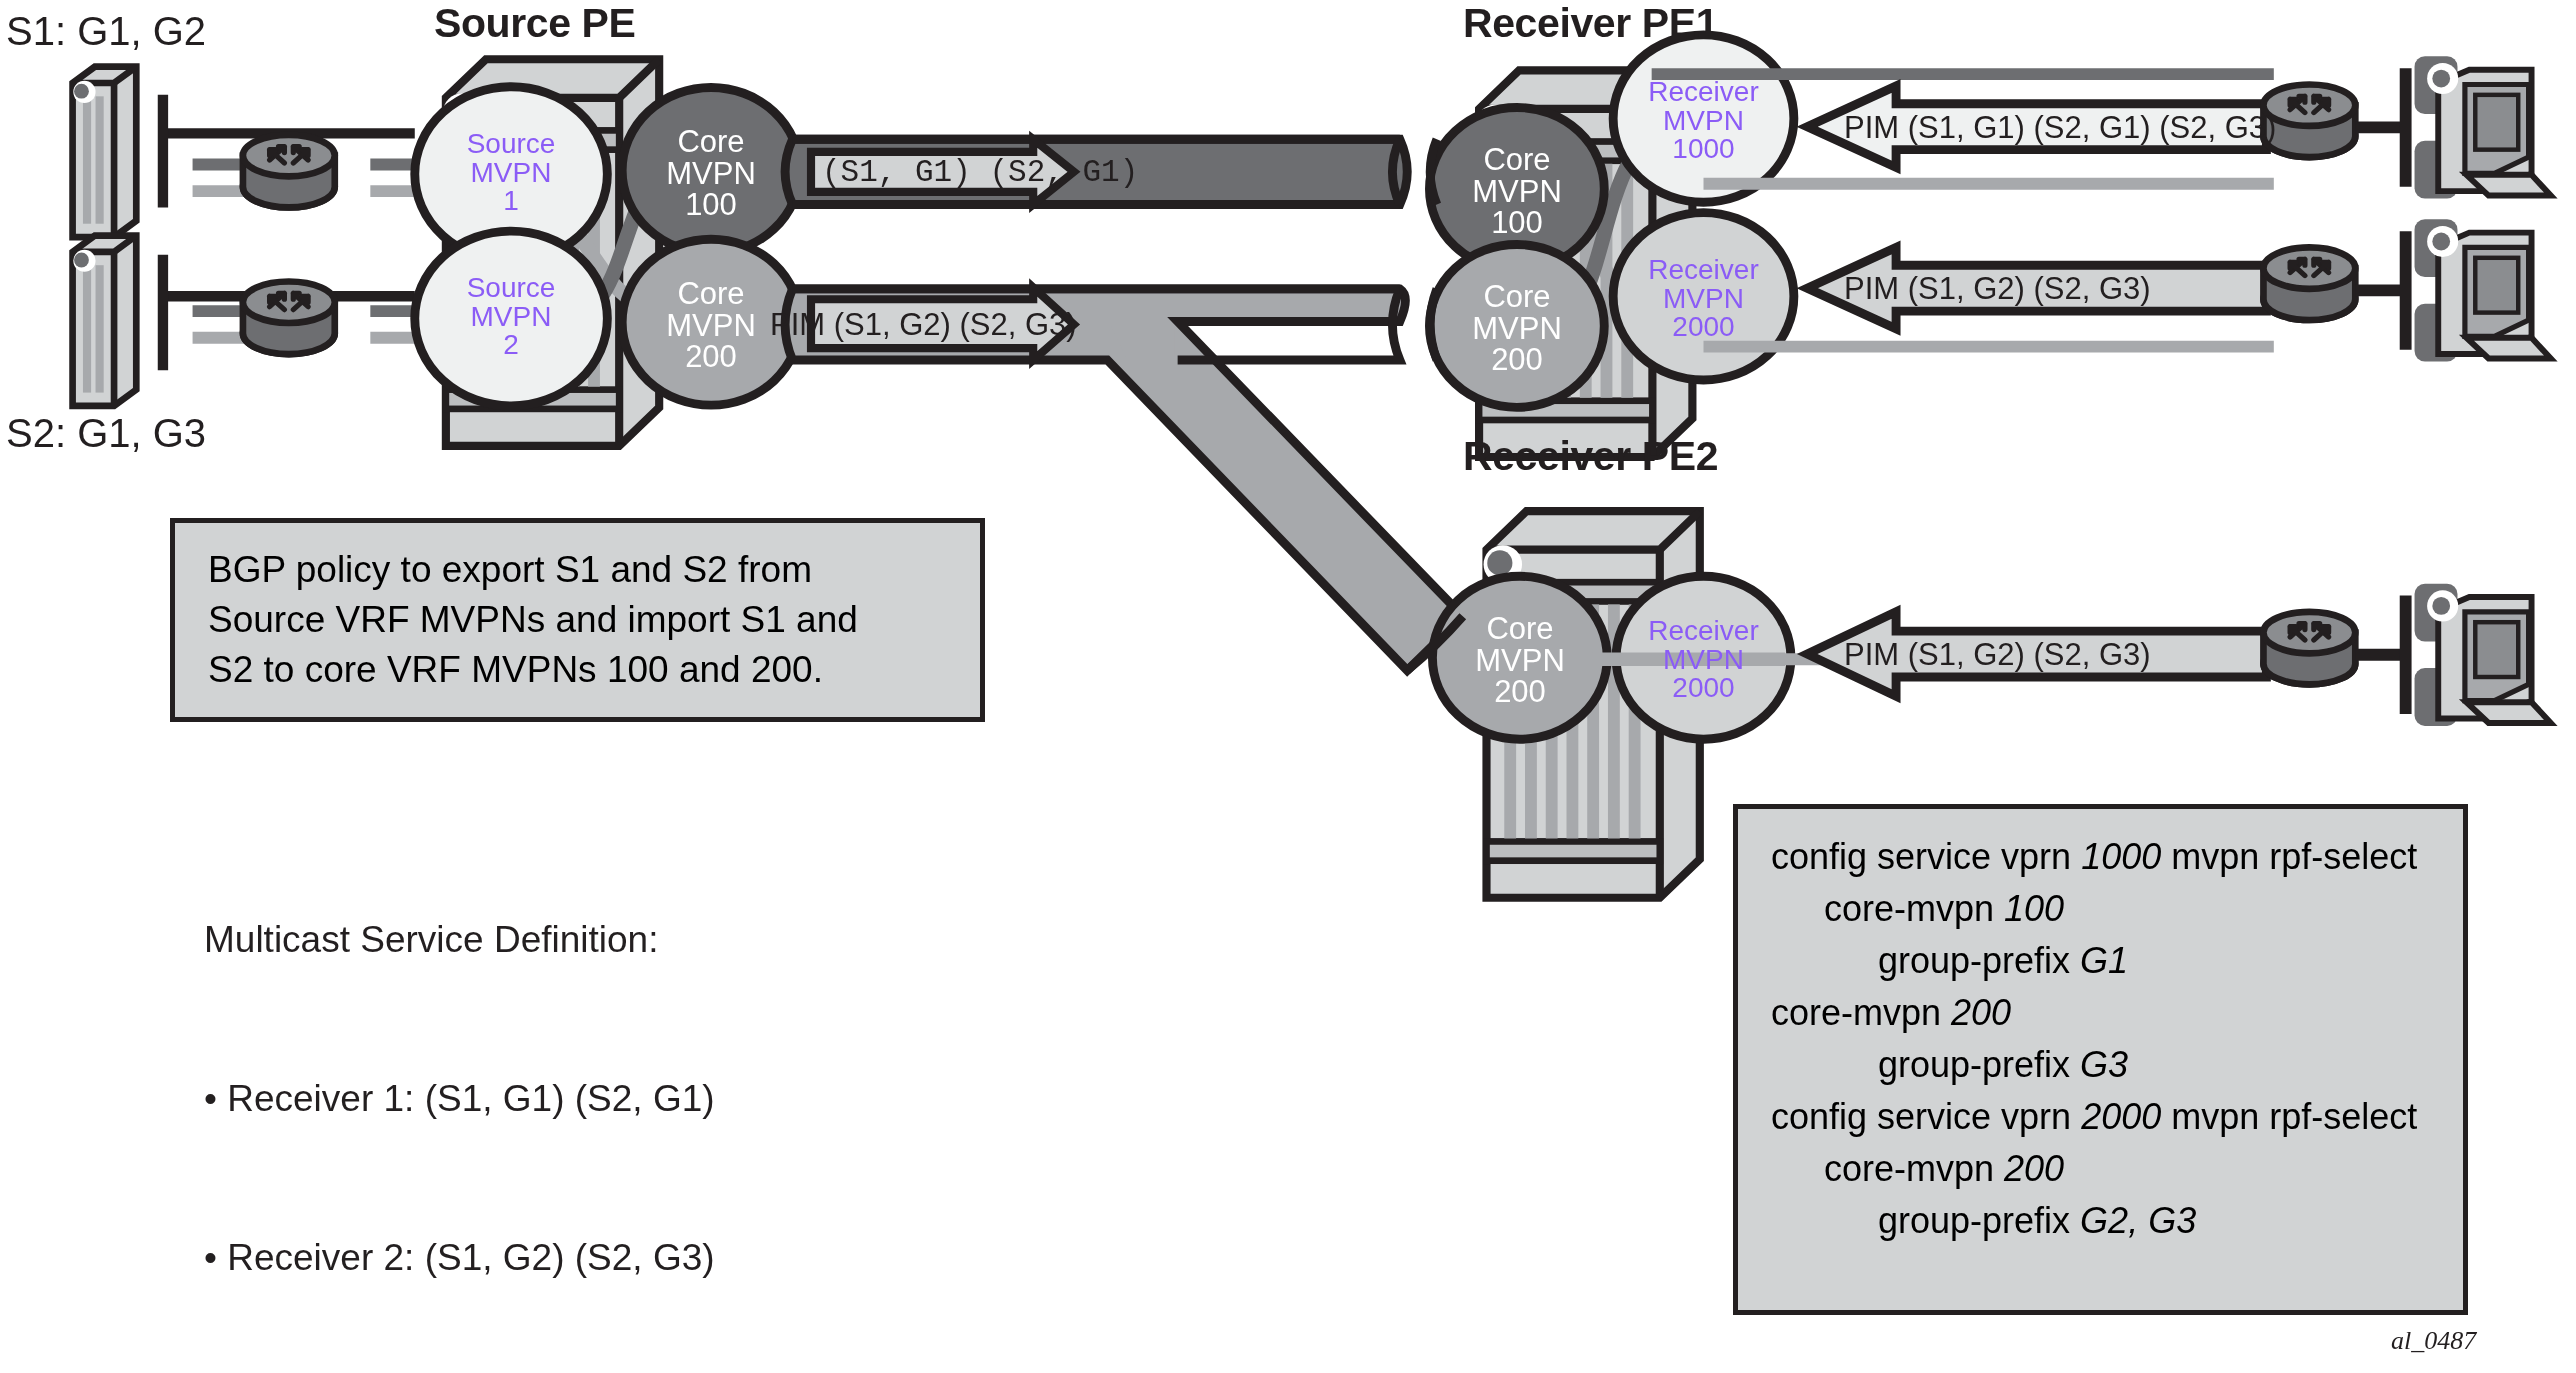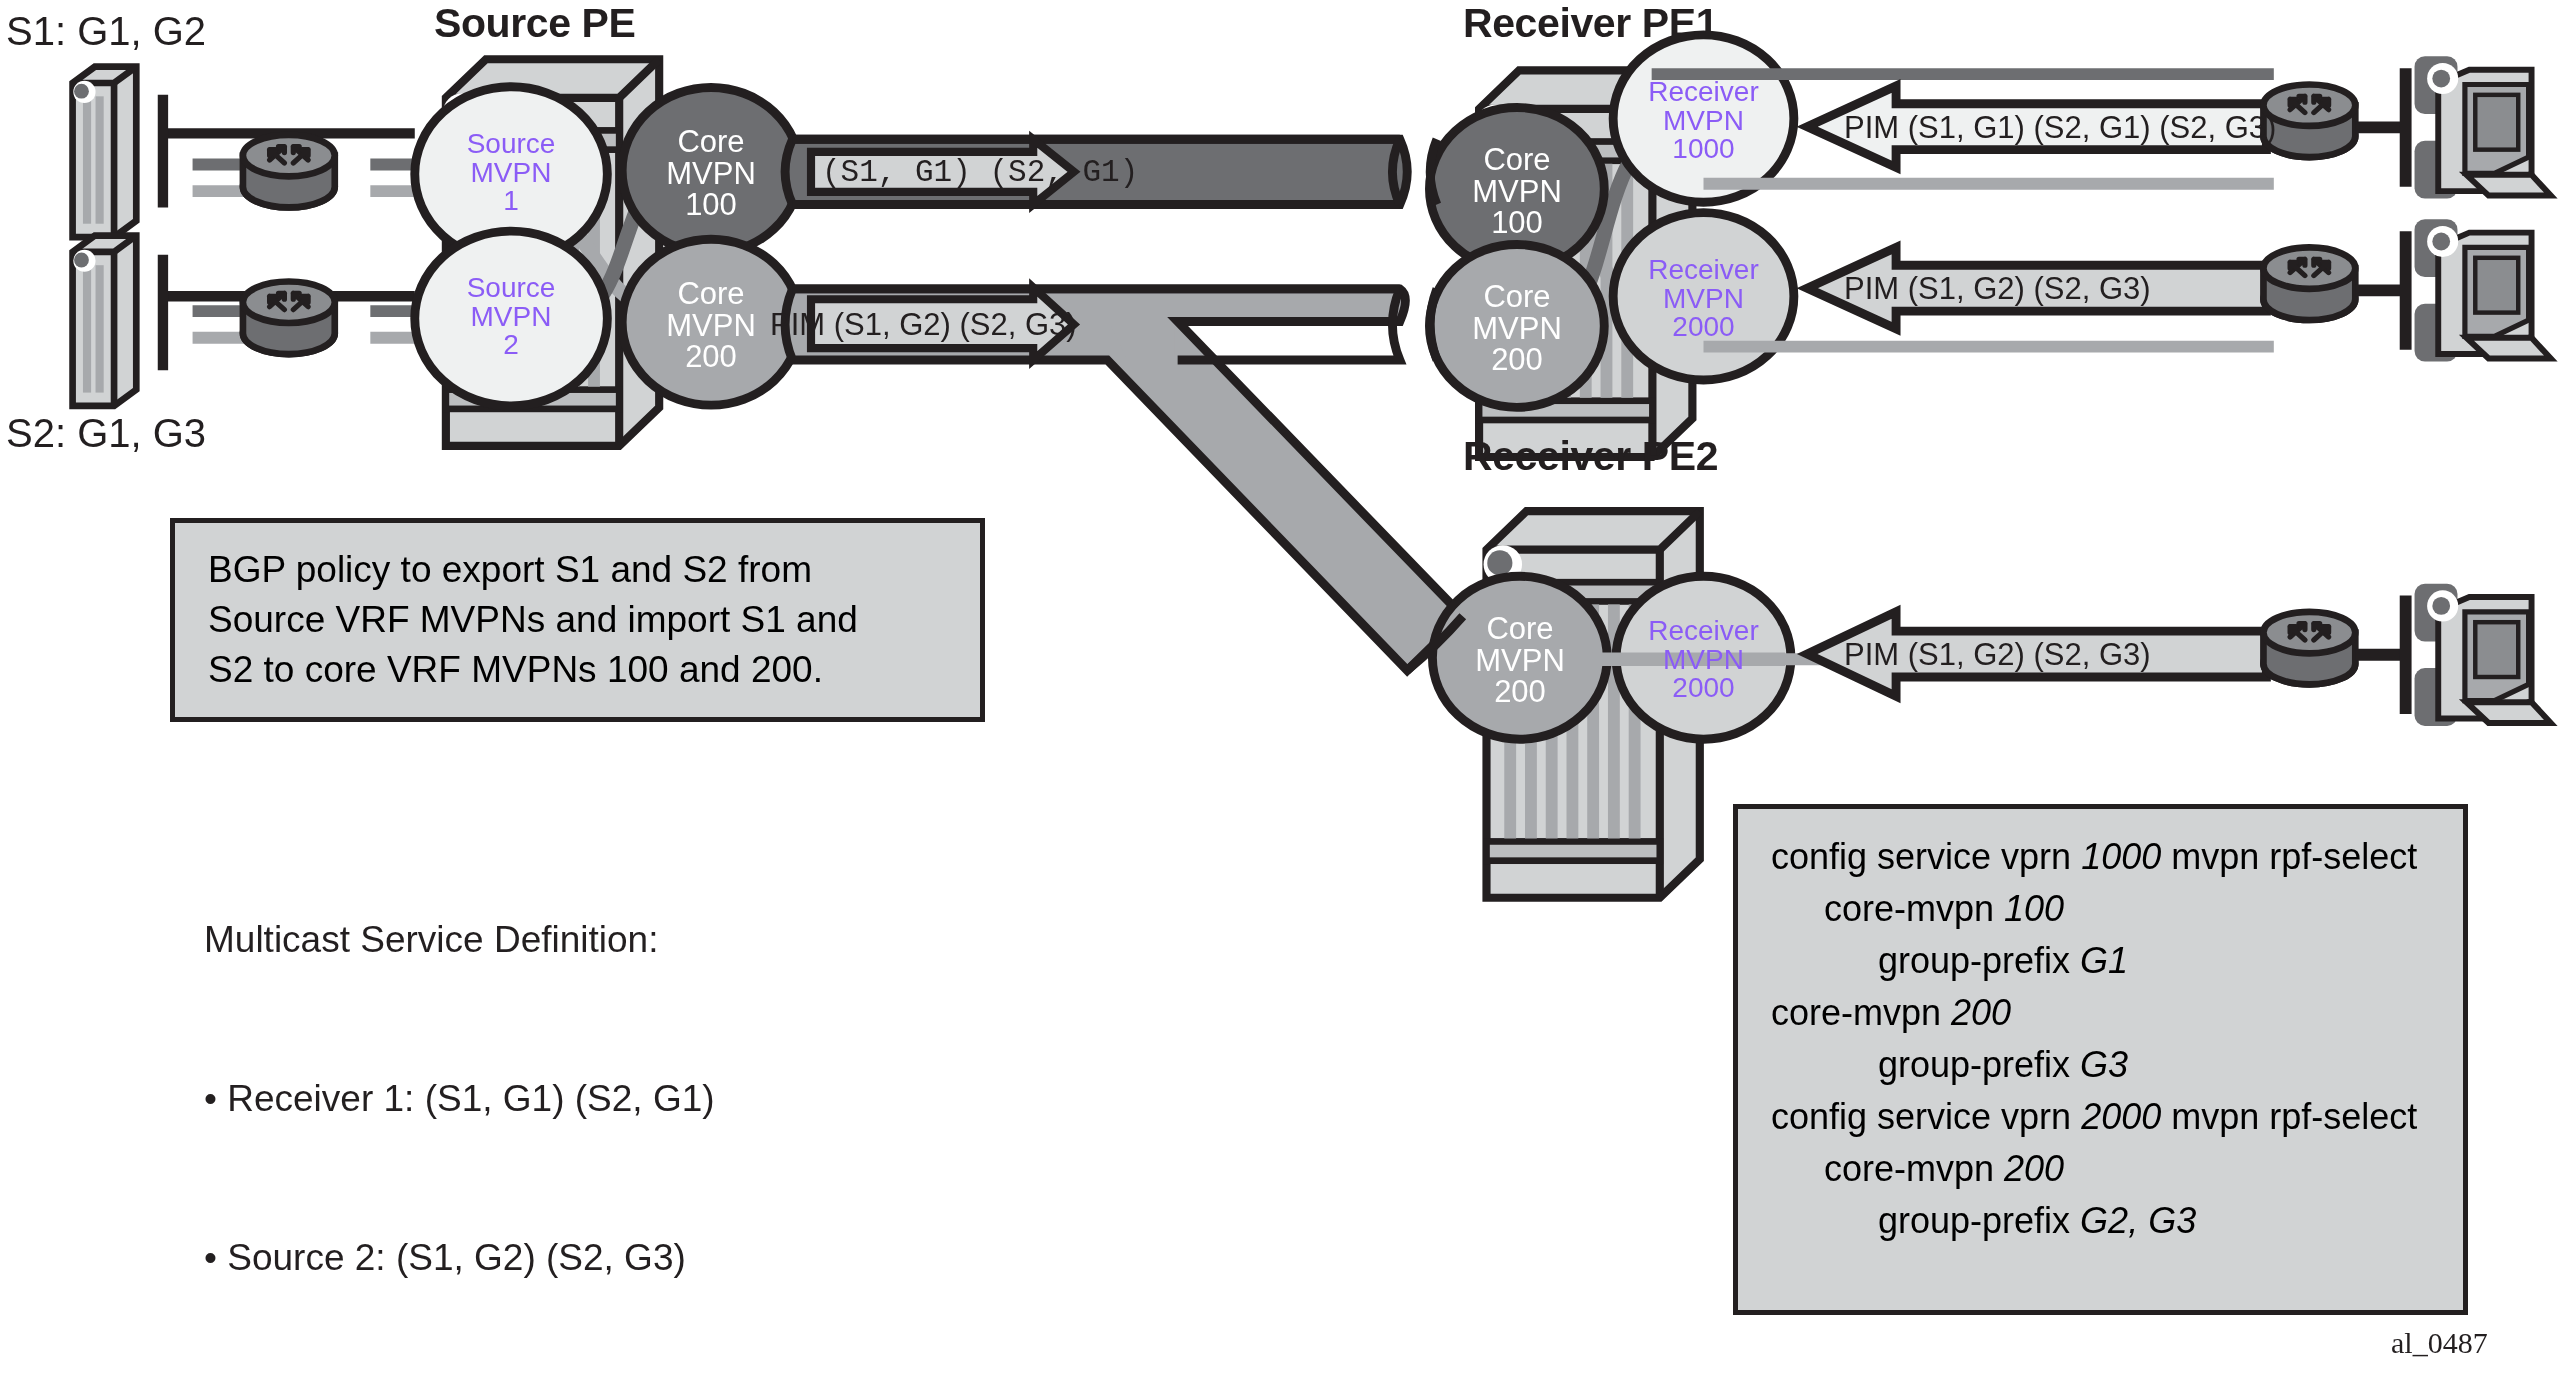--- a/index.html
+++ b/index.html
@@ -9,21 +9,21 @@
   .svgroot{position:absolute;left:0;top:0;width:2576px;height:1374px;}
 
   
   .lbl{position:absolute;color:#231f20;white-space:pre;}
   .hdr{font-size:41px;font-weight:bold;letter-spacing:-0.4px;}
   .srclbl{font-size:40px;}
   .boxtxt{font-size:37px;line-height:50px;}
   .listtxt{font-size:37px;line-height:53px;}
   .cfgtxt{font-size:36px;line-height:52px;}
   .cfgtxt i{font-style:italic;}
-  .figid{font-size:30px;font-family:"Liberation Serif",serif;}
+  .figid{font-size:26px;font-style:italic;font-family:"Liberation Serif",serif;}
 
   .panel{position:absolute;background:#d1d3d4;border:5.2px solid #231f20;box-sizing:border-box;}
   .panel .inner{position:absolute;left:33px;top:22px;right:15px;}
 
   
   .elabel{position:absolute;text-align:center;line-height:1.02;pointer-events:none;}
   .elabel.dark{color:#ffffff;}
   .elabel.light{color:#8b5cf6;}
   .e-src{font-size:28px;}
   .e-core{font-size:31px;}
@@ -316,21 +316,21 @@
     <div class="inner boxtxt">
       <div>BGP policy to export S1 and S2 from</div>
       <div>Source VRF MVPNs and import S1 and</div>
       <div>S2 to core VRF MVPNs 100 and 200.</div>
     </div>
   </div>
 
   <div class="lbl listtxt" style="left:204px;top:807px;">
     <div>Multicast Service Definition:</div>
     <div>• Receiver 1: (S1, G1) (S2, G1)</div>
-    <div>• Source 2: (S1, G2) (S2, G3)</div>
+    <div>• Receiver 2: (S1, G2) (S2, G3)</div>
   </div>
 
   <div class="panel" style="left:1733px;top:804px;width:735px;height:511px;">
     <div class="inner cfgtxt" id="cfgLines">
         <div style="padding-left: 0px;"><span>config service vprn </span><i>1000</i><span> mvpn rpf-select</span></div>
         <div style="padding-left: 53px;"><span>core-mvpn </span><i>100</i></div>
         <div style="padding-left: 107px;"><span>group-prefix </span><i>G1</i></div>
         <div style="padding-left: 0px;"><span>core-mvpn </span><i>200</i></div>
         <div style="padding-left: 107px;"><span>group-prefix </span><i>G3</i></div>
         <div style="padding-left: 0px;"><span>config service vprn </span><i>2000</i><span> mvpn rpf-select</span></div>

